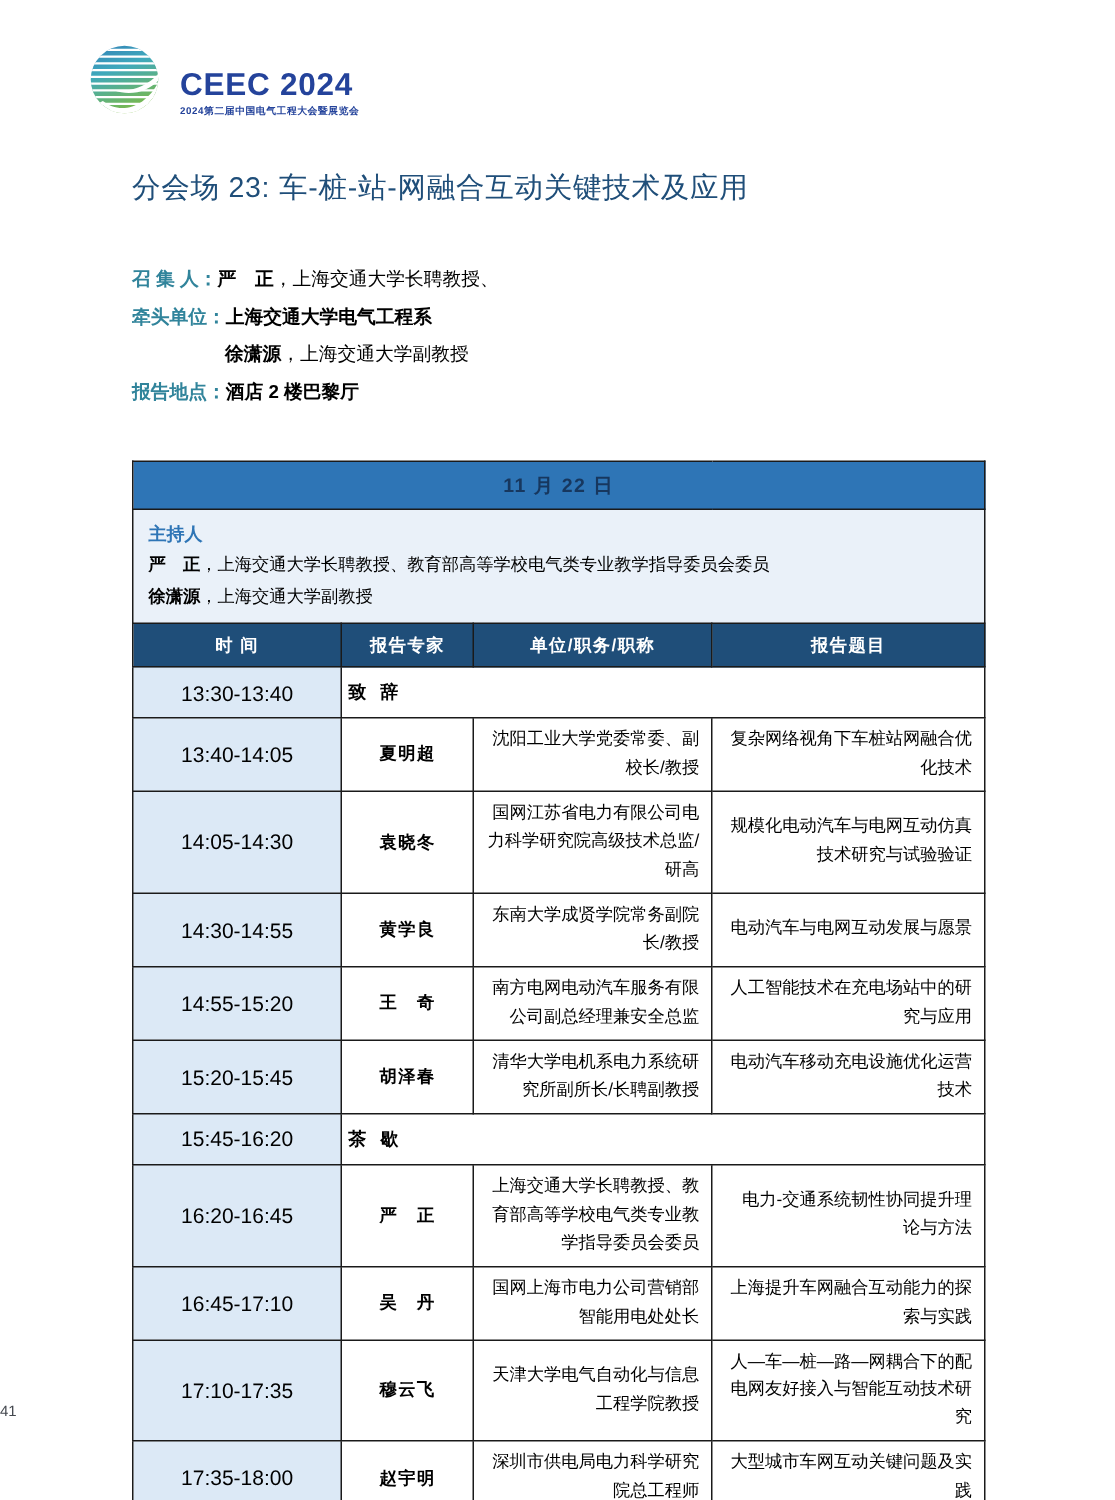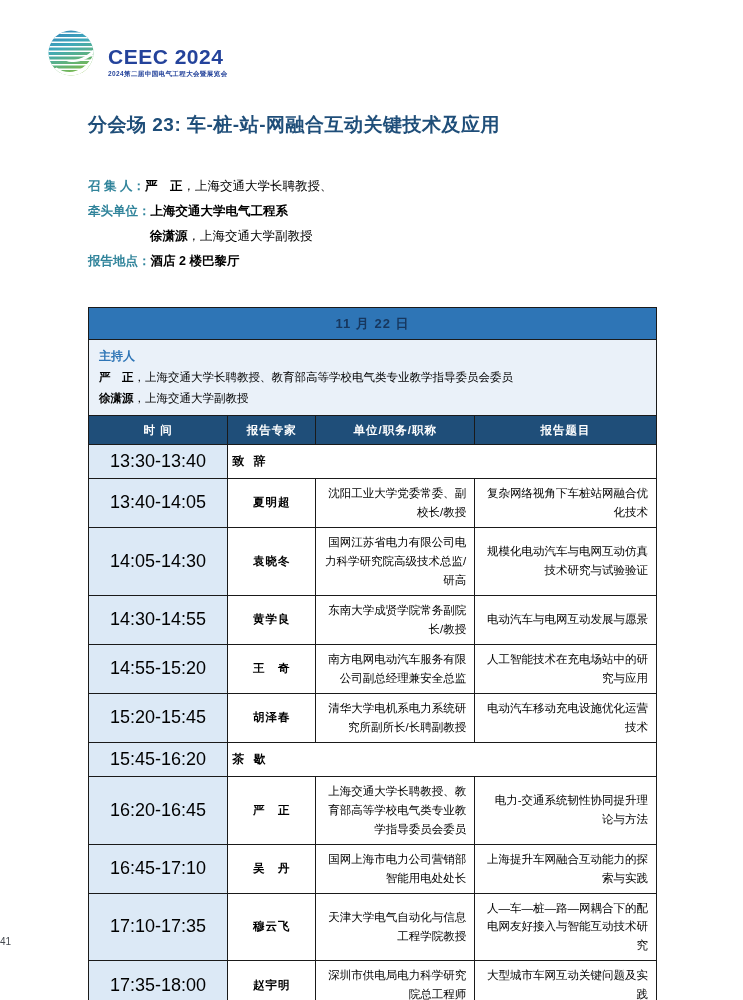--- a/index.html
+++ b/index.html
@@ -2,28 +2,28 @@
 <html style="--accent-teal: #31849B; --header-blue: #2E75B6; --header-dark-blue: #1F4E79; --light-blue-bg: #EAF1F9; --time-cell-bg: #DCE9F6; --title-color: #1F4E79; --logo-blue: #24439B;"><head>
 <meta charset="utf-8">
 <style>
   html,body{margin:0;padding:0;background:#888;}
   .page{
     width:743px;height:1000px;background:#ffffff;position:relative;
     font-family:"Liberation Sans","DejaVu Sans",sans-serif;
     color:#000;overflow:hidden;margin:0 auto;
   }
   
-  .logo{position:absolute;left:44px;top:26px;display:flex;align-items:center;gap:10px;}
+  .logo{position:absolute;left:56px;top:26px;display:flex;align-items:center;gap:10px;}
   .logo-text-wrap{display:flex;flex-direction:column;justify-content:center;margin-top:14px;}
   .logo-title{font-size:21px;font-weight:bold;color:var(--logo-blue);letter-spacing:.5px;line-height:1;}
   .logo-sub{font-size:6.5px;color:var(--logo-blue);margin-top:3px;letter-spacing:.4px;font-weight:bold;}
   
   .doc-title{
     position:absolute;left:88px;top:112px;width:570px;
-    font-size:19px;font-weight:bold;color:var(--title-color);margin:0;letter-spacing:.5px;
+    font-size:19px;font-weight:normal;color:var(--title-color);margin:0;letter-spacing:.5px;
   }
   
   .info{position:absolute;left:88px;top:174px;width:570px;font-size:12.5px;line-height:25px;}
   .info .label{color:var(--accent-teal);font-weight:bold;}
   .info .bold{font-weight:bold;}
   .indent-cont{padding-left:112px;}
   .indent-name{padding-left:62px;}
   
   .sched{
     position:absolute;left:88px;top:307px;width:569px;
@@ -40,21 +40,21 @@
   .chair-line b{font-weight:bold;}
   .col-header th{
     background:var(--header-dark-blue);color:#fff;font-weight:bold;
     text-align:center;height:26px;font-size:11.5px;letter-spacing:1px;
   }
   .col-time{width:24.5%;}
   .col-speaker{width:15.5%;}
   .col-aff{width:28%;}
   .col-topic{width:32%;}
   .time-cell{
-    background:var(--time-cell-bg);text-align:center;font-size:18px;
+    background:var(--time-cell-bg);text-align:center;font-size:14px;
     padding:5px 2px;white-space:nowrap;
   }
   .speaker-cell{text-align:center;font-weight:bold;padding:5px 16px;letter-spacing:1px;}
   .aff-cell,.topic-cell{text-align:right;padding:5px 8px;line-height:1.65;}
   .span-cell{font-weight:bold;letter-spacing:3px;padding:6px 4px;font-size:12px;}
   .sched tbody tr{height:34px;}
   
   .page-num{position:absolute;left:0;right:0;top:936px;text-align:left;font-size:10px;color:#44484f;}
 </style>
 </head>

